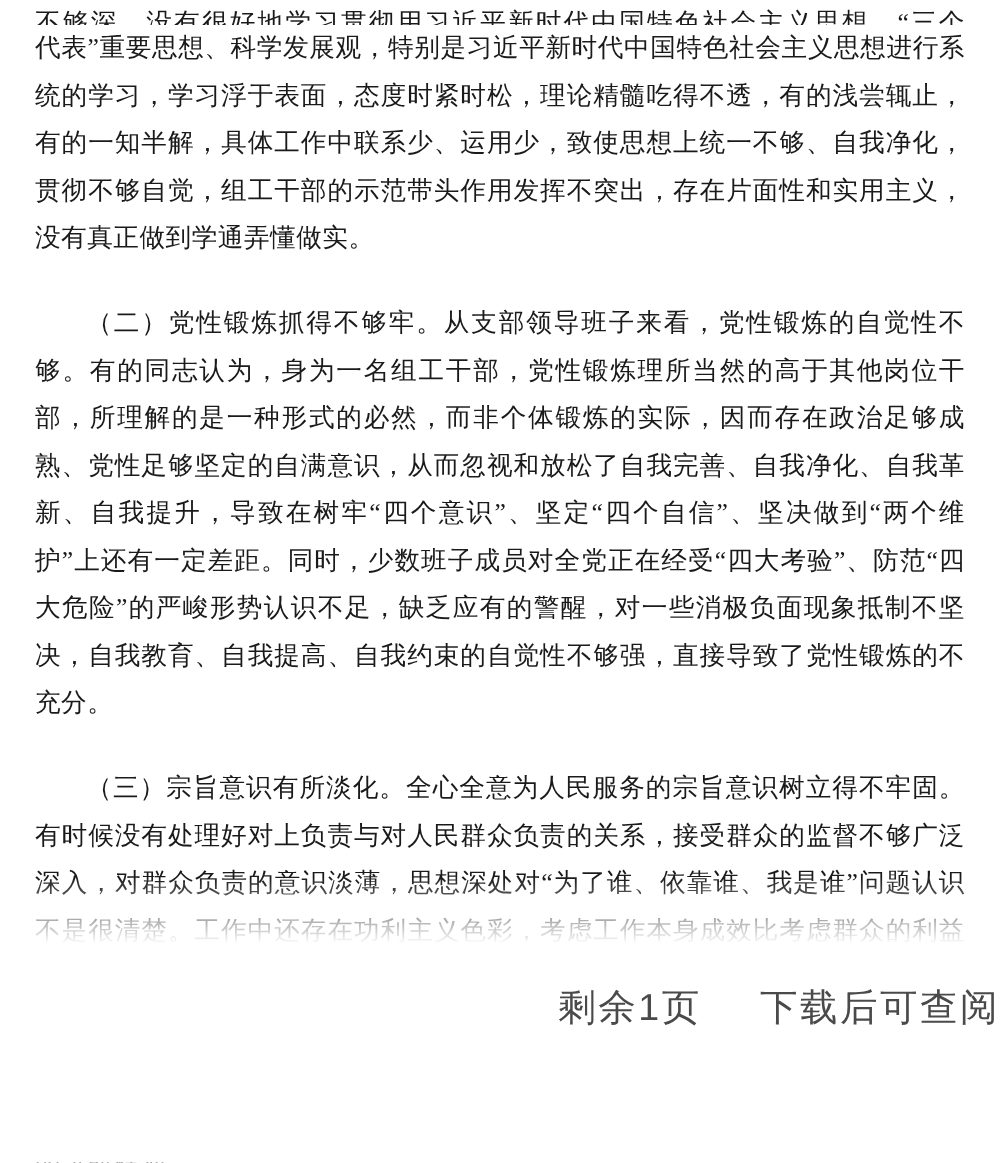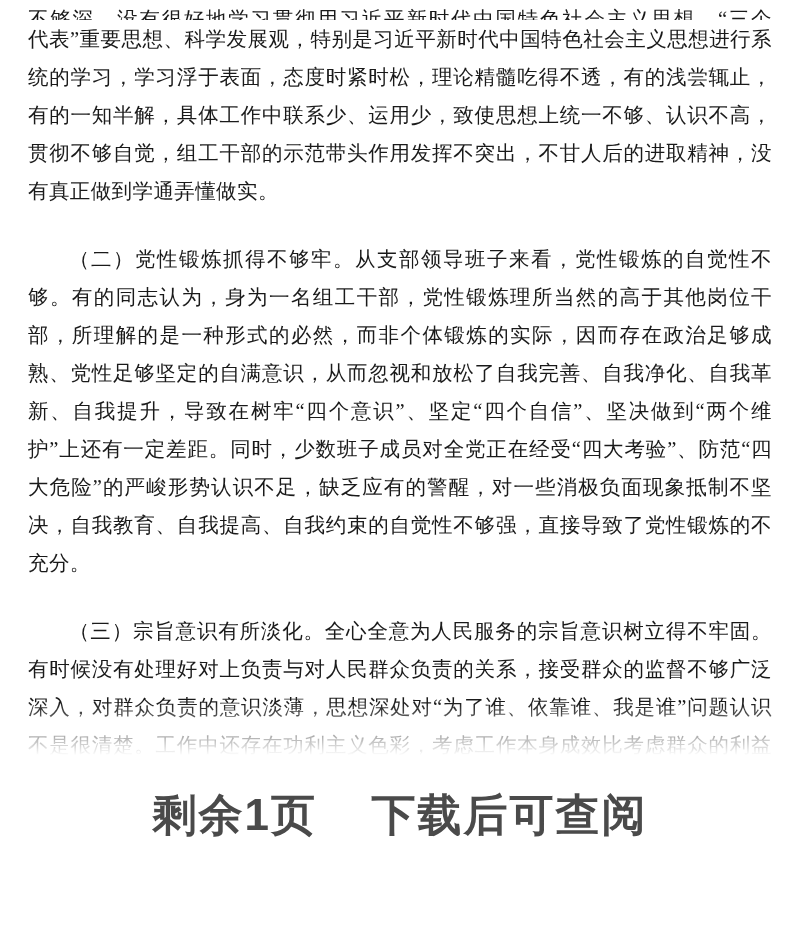--- a/index.html
+++ b/index.html
@@ -57,24 +57,24 @@
     right: 0;
     bottom: 0;
     height: 170px;
     background: #ffffff;
   }
   .paywall {
     position: absolute;
     left: 0;
     right: 0;
     top: 26px;
-    text-align: center;
+    text-align: right;
     font-family: "Liberation Sans", "DejaVu Sans", sans-serif;
-    font-size: 44px;
-    font-weight: bold;
+    font-size: 30px;
+    font-weight: normal;
     color: #4a4a4a;
     letter-spacing: 2px;
   }
   .paywall .gap {
     display: inline-block;
     width: 26px;
   }
   .fade-mask {
     position: absolute;
     left: 0;
@@ -87,21 +87,21 @@
 </style>
 </head>
 <body>
 
 <div class="page">
 
   <div class="doc-body">
 
     <div class="clipped-line">不够深，没有很好地学习贯彻用习近平新时代中国特色社会主义思想、“三个</div>
 
-    <p class="para">代表”重要思想、科学发展观，特别是习近平新时代中国特色社会主义思想进行系统的学习，学习浮于表面，态度时紧时松，理论精髓吃得不透，有的浅尝辄止，有的一知半解，具体工作中联系少、运用少，致使思想上统一不够、认识不高，贯彻不够自觉，组工干部的示范带头作用发挥不突出，不甘人后的进取精神，没有真正做到学通弄懂做实。</p>
+    <p class="para">代表”重要思想、科学发展观，特别是习近平新时代中国特色社会主义思想进行系统的学习，学习浮于表面，态度时紧时松，理论精髓吃得不透，有的浅尝辄止，有的一知半解，具体工作中联系少、运用少，致使思想上统一不够、自我净化，贯彻不够自觉，组工干部的示范带头作用发挥不突出，存在片面性和实用主义，没有真正做到学通弄懂做实。</p>
 
     <p class="para indent">（二）党性锻炼抓得不够牢。从支部领导班子来看，党性锻炼的自觉性不够。有的同志认为，身为一名组工干部，党性锻炼理所当然的高于其他岗位干部，所理解的是一种形式的必然，而非个体锻炼的实际，因而存在政治足够成熟、党性足够坚定的自满意识，从而忽视和放松了自我完善、自我净化、自我革新、自我提升，导致在树牢“四个意识”、坚定“四个自信”、坚决做到“两个维护”上还有一定差距。同时，少数班子成员对全党正在经受“四大考验”、防范“四大危险”的严峻形势认识不足，缺乏应有的警醒，对一些消极负面现象抵制不坚决，自我教育、自我提高、自我约束的自觉性不够强，直接导致了党性锻炼的不充分。</p>
 
     <p class="para indent">（三）宗旨意识有所淡化。全心全意为人民服务的宗旨意识树立得不牢固。有时候没有处理好对上负责与对人民群众负责的关系，接受群众的监督不够广泛深入，对群众负责的意识淡薄，思想深处对“为了谁、依靠谁、我是谁”问题认识不是很清楚。工作中还存在功利主义色彩，考虑工作本身成效比考虑群众的利益多一些，对群众关心的问题重视不够。对“不忘初心、牢记使命”认识不够深，没有达到知行合一，干事创业的激情有所减退，担当精神不足，怕担责、怕得罪人，不敢大胆探索，遇到困难有等一等的思想，面对挑战不敢动硬，没有打破常规思路破解难题的信心和勇气，缺乏先行先试、敢为人先、奋发有为、不甘人后的进取精神。</p>
 
     <p class="para indent">（四）纪律和规矩意识不够强。个别班子成员对执行政治纪律和政治规矩的严肃性和极端重要性认识不足，对上级关相纪律要求和文件精神的学习把握不充分，对个人言行的示范效应的认识不到位，把自己等同于一般党员，缺乏高标准、严要求，认为只要自己干净干事，不违法违纪就能身正不怕影子斜，对执行纪律规定缺乏高度的政治责任感，不能主动投身到严肃党内政治生活、净化党内政治生态工作中，不能以铁的纪律加强对支部党员的教育、管理和监督。</p>
 
   </div>
 
   <div class="fade-mask"></div>

